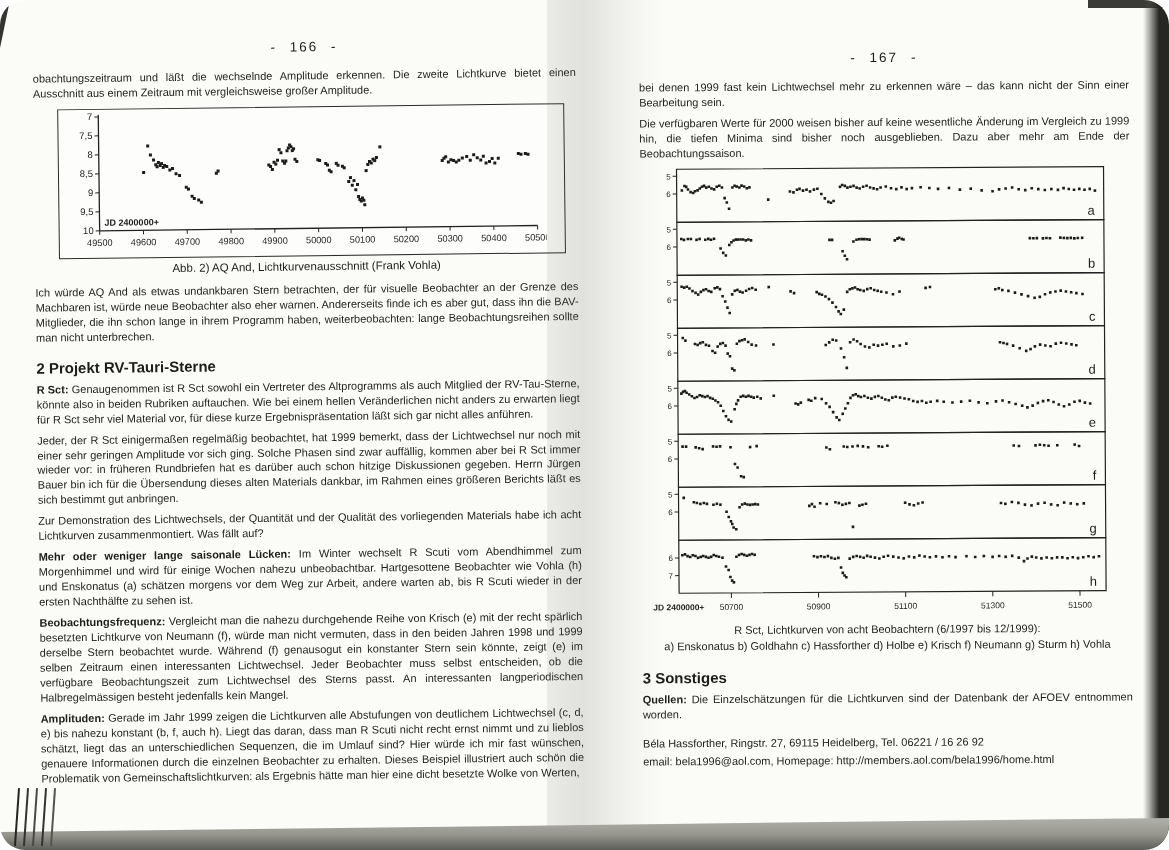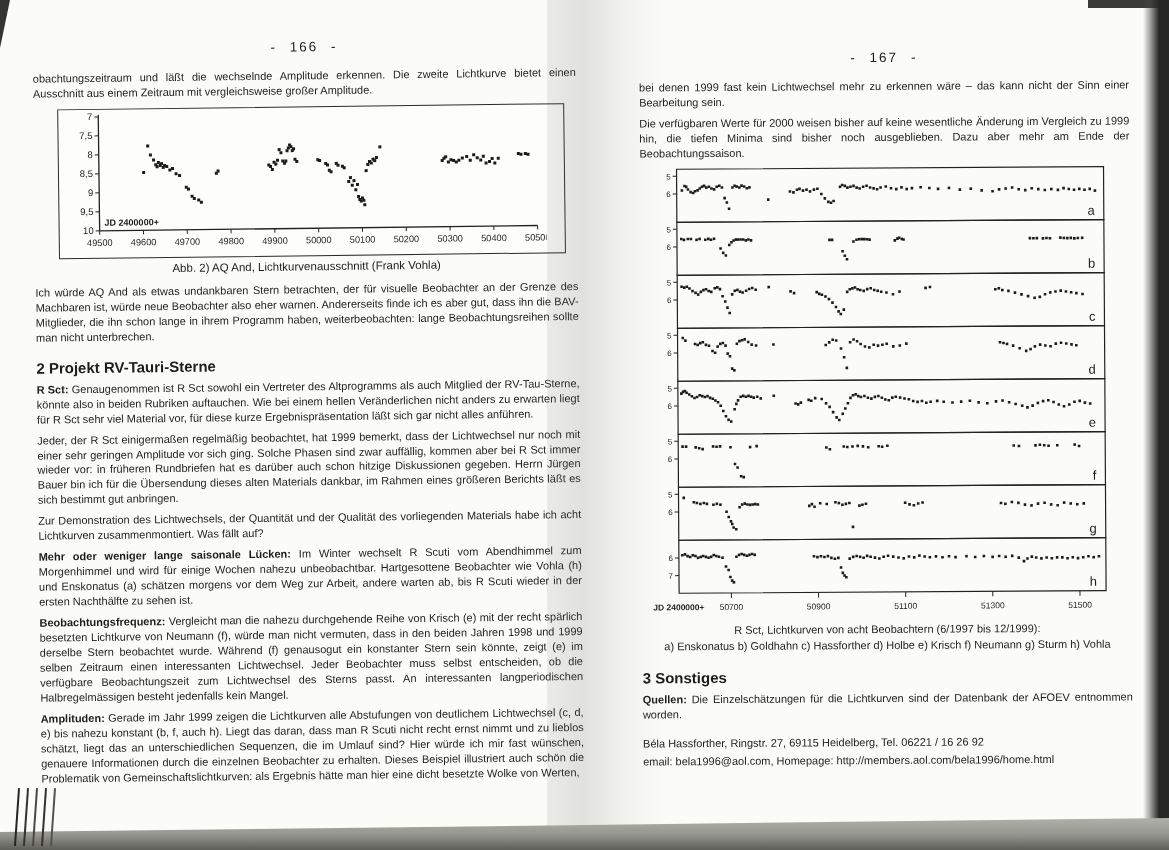--- a/index.html
+++ b/index.html
@@ -1,17 +1,17 @@
 <!DOCTYPE html>
 <html><head>
 <meta charset="utf-8">
 <style>
   html,body{margin:0;padding:0;}
   .scan{position:relative;width:1169px;height:850px;background:#fbfbf8;overflow:hidden;
-        font-family:"Liberation Sans","DejaVu Sans",sans-serif;color:#1d1d1b;}
+        font-family:"Liberation Sans","DejaVu Sans",sans-serif;color:#1d1d1b;border-radius:25px;}
   .page{position:absolute;}
   .page-left{left:36px;top:40px;width:543px;transform:rotate(-0.7deg);transform-origin:40% 40%;}
   .page-right{left:641px;top:50px;width:490px;transform:rotate(-0.35deg);}
   .pagenum{text-align:center;font-size:13.5px;word-spacing:7px;letter-spacing:2px;margin:0 0 14px 0;}
   .page p{font-size:11px;line-height:1.36;text-align:justify;margin:6px 0;}
   .page h2{font-size:15px;margin:14px 0 6px 0;}
   .figbox{border:1.6px solid #2a2a28;margin:8px 12px 0 24px;background:#fdfdfb;}
   .figcap{text-align:center;font-size:11.5px;margin:4px 0 10px 0;}
   .rfig{margin:6px 0 2px 10px;}
   .rcap{text-align:center;font-size:11px;line-height:1.45;margin:2px 0 8px 0;}

